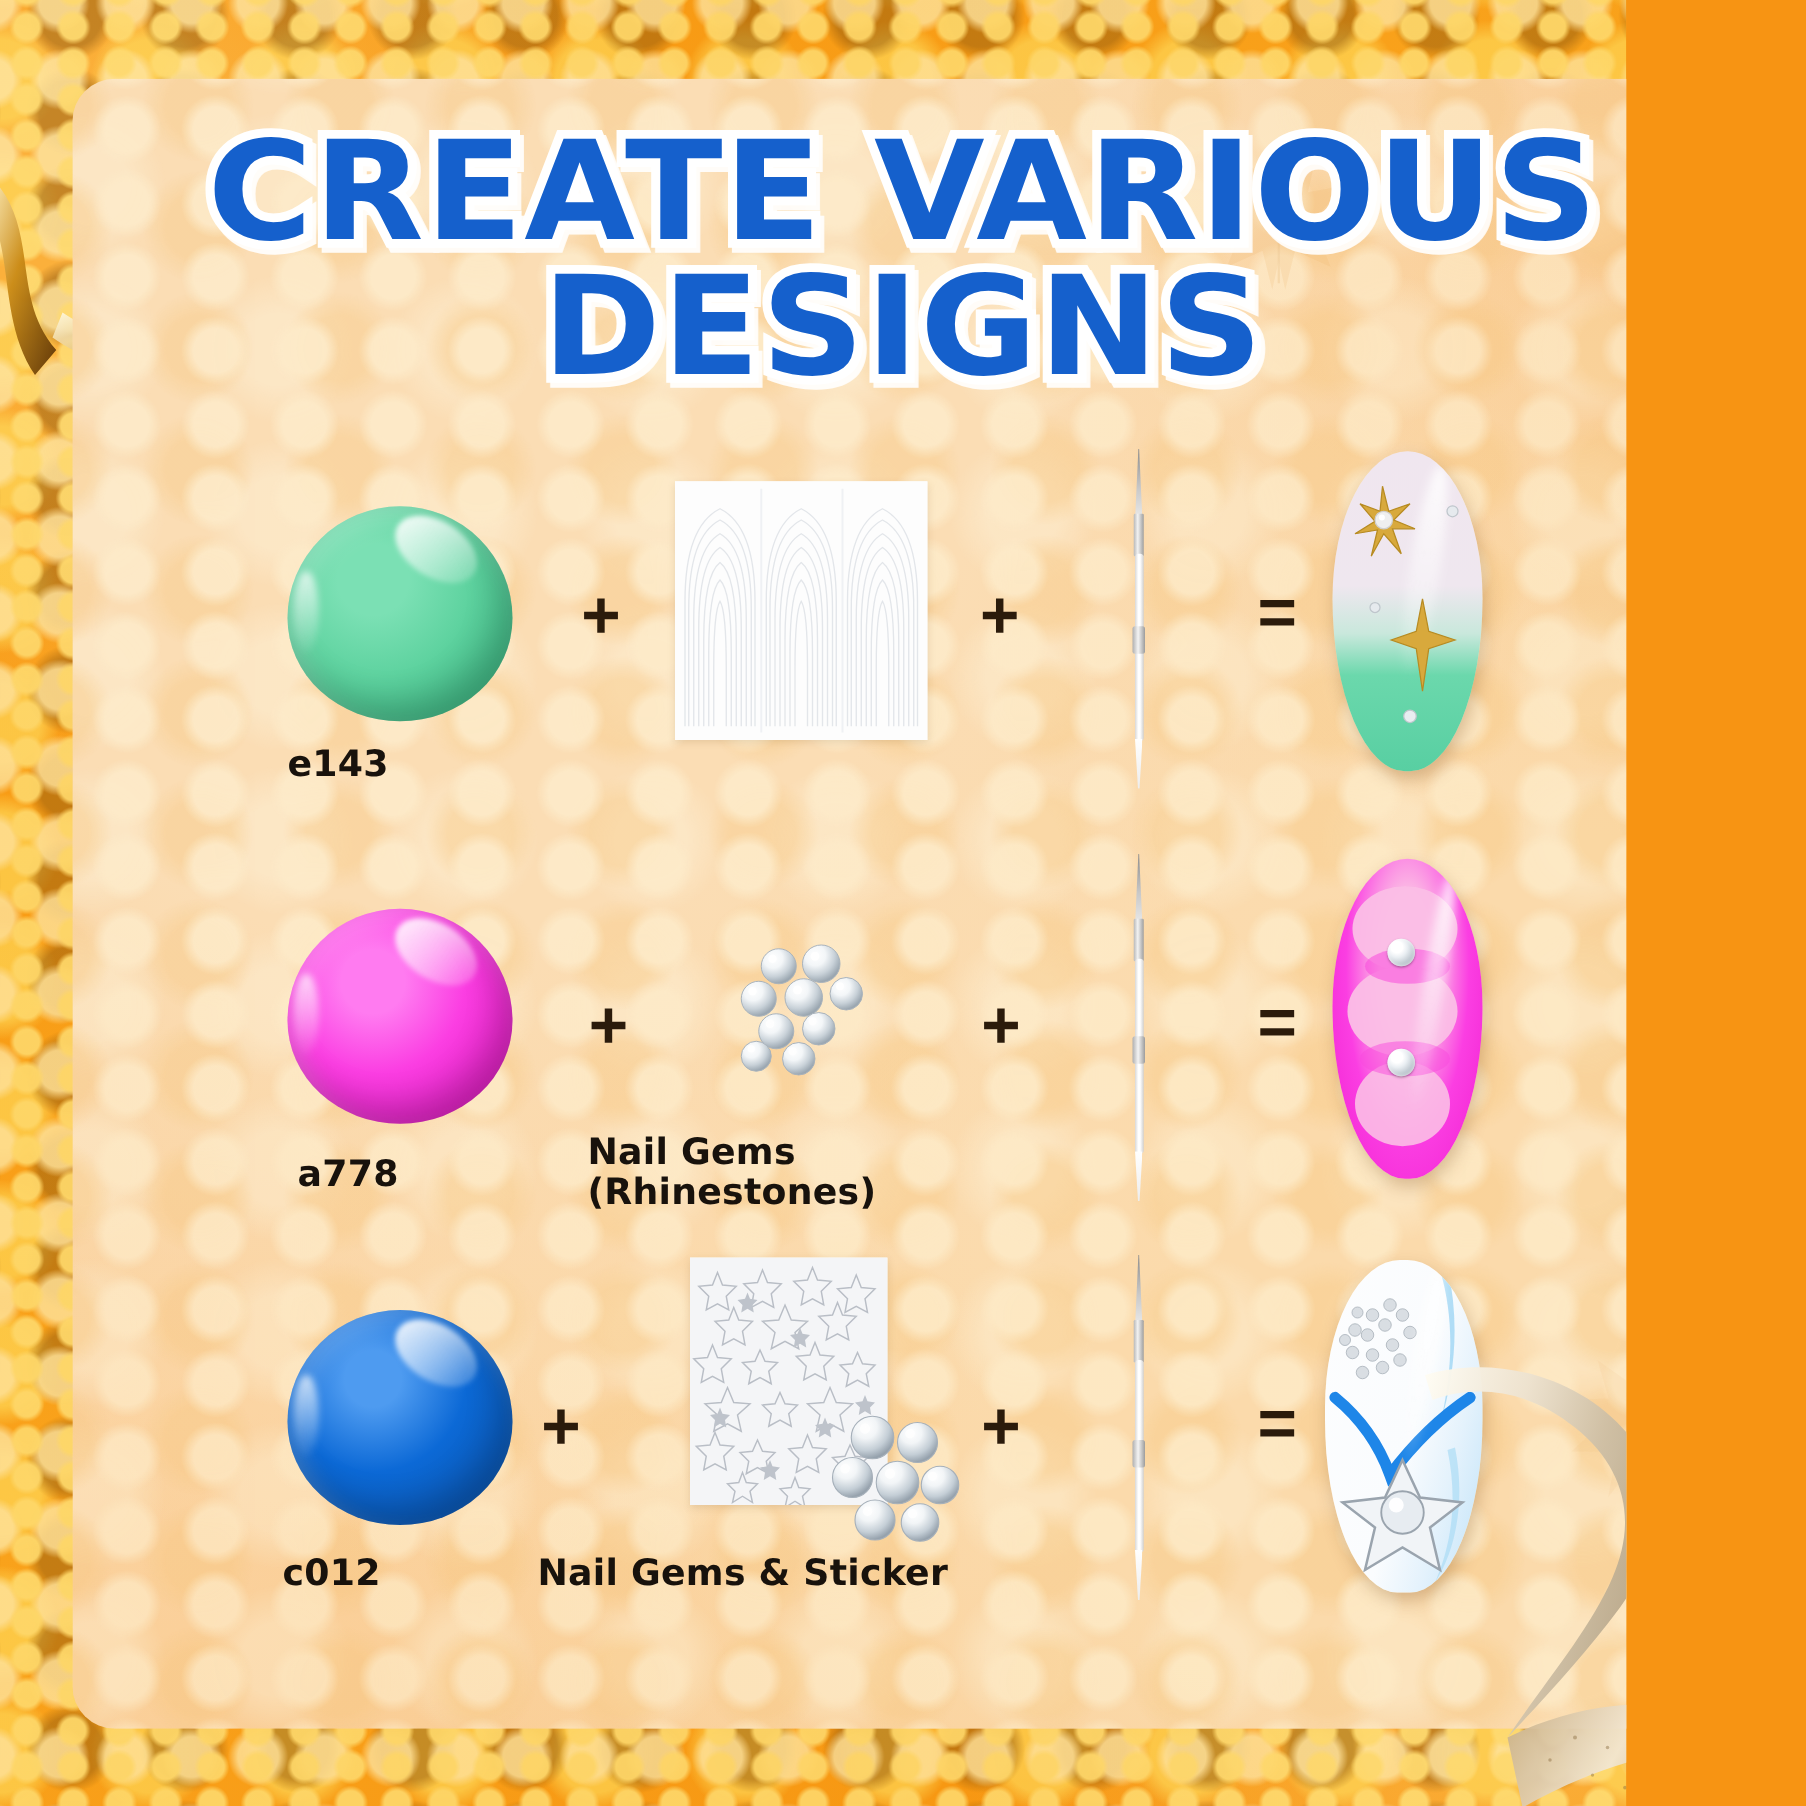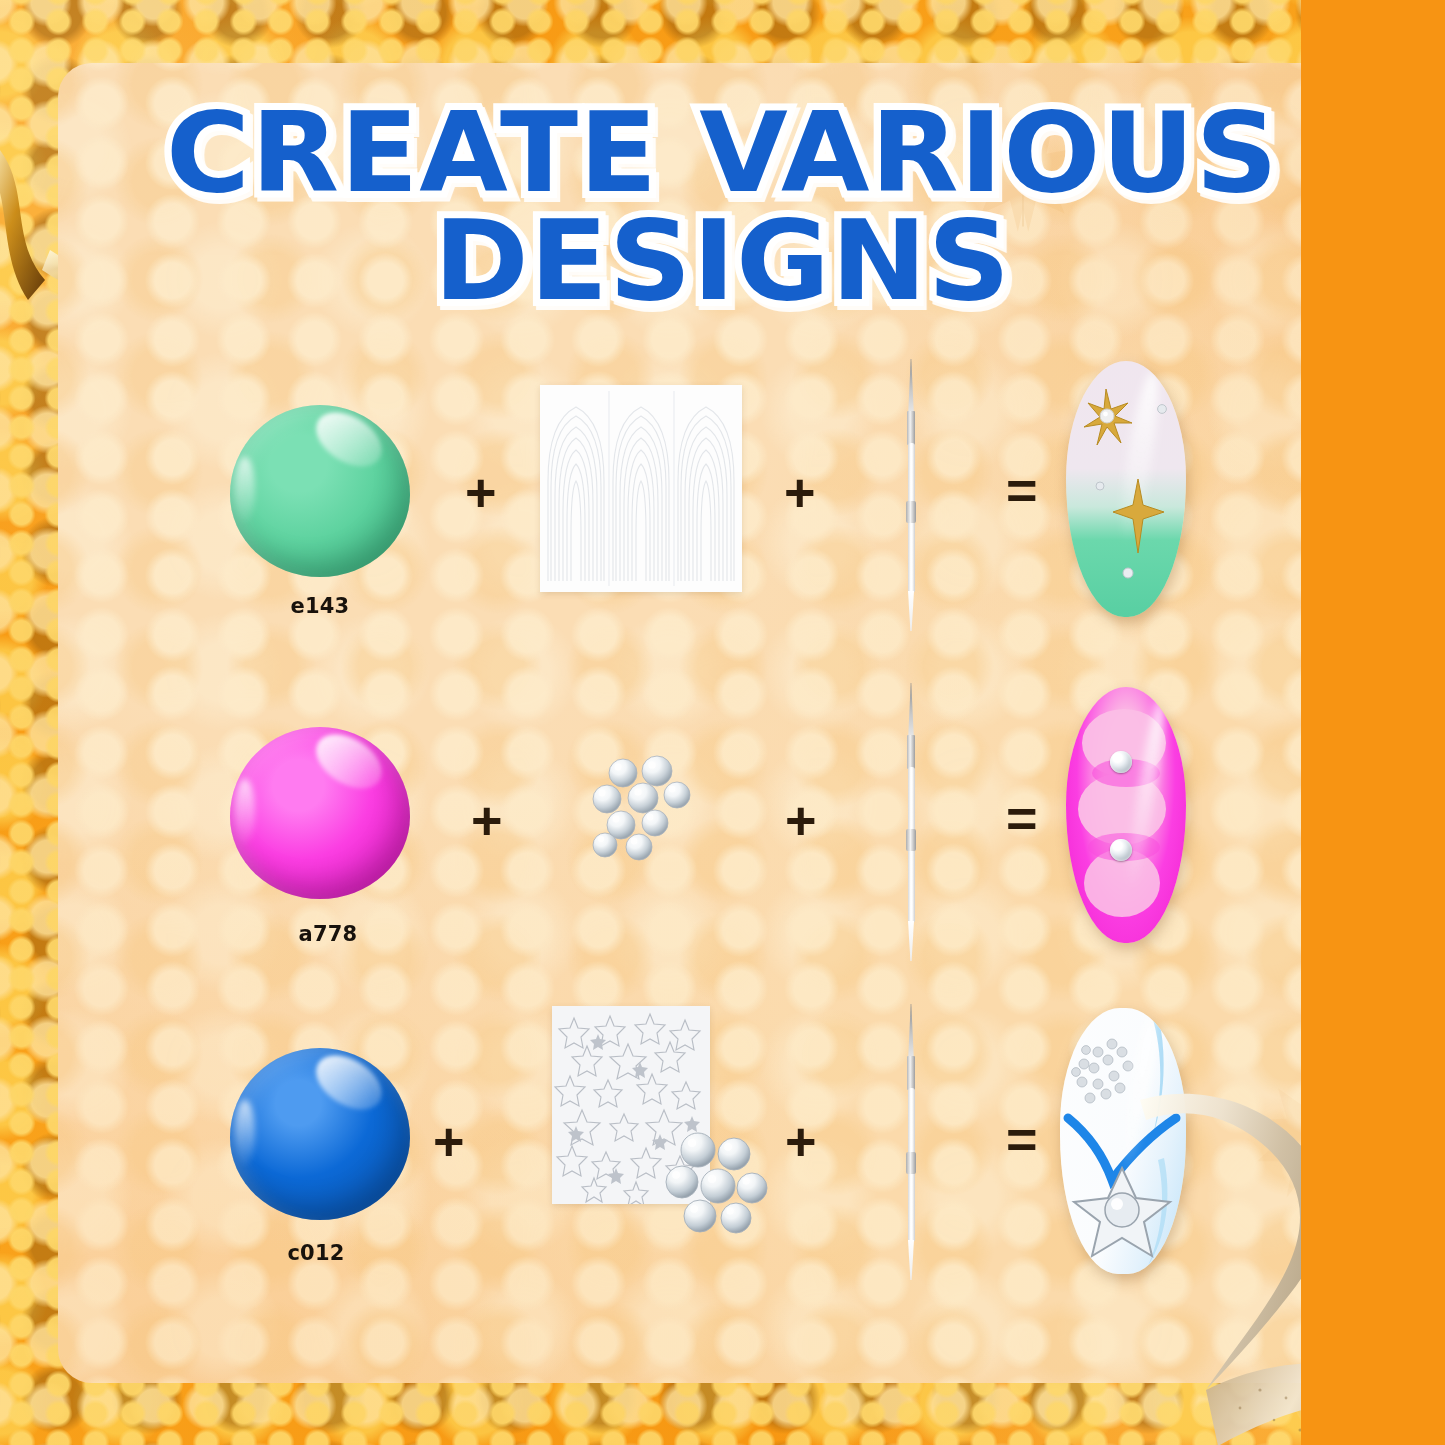--- a/index.html
+++ b/index.html
@@ -67,23 +67,23 @@
   
   .row{position:absolute;left:58px;width:1330px;height:300px;}
   #row1{top:345px;}
   #row2{top:675px;}
   #row3{top:990px;}
   .sym{
     position:absolute;font-size:54px;font-weight:700;color:#2B1B0B;
     font-family:"Liberation Sans",sans-serif;line-height:1;
   }
   .caption{
-    position:absolute;text-align:center;color:#18120C;
+    position:absolute;text-align:left;color:#18120C;
     font-family:"DejaVu Sans","Liberation Sans",sans-serif;
-    font-weight:700;font-size:21px;line-height:1.12;letter-spacing:.2px;
+    font-weight:700;font-size:29px;line-height:1.12;letter-spacing:.2px;
   }
   
   .drop{position:absolute;width:180px;height:172px;border-radius:50% 50% 50% 50%/52% 52% 48% 48%;}
   .drop .shine{
     position:absolute;left:46%;top:7%;width:40%;height:26%;
     border-radius:50%;transform:rotate(32deg);
     background:linear-gradient(120deg,rgba(255,255,255,.96),rgba(255,255,255,.12));
     filter:blur(2px);
   }
   .drop .shine2{
@@ -286,20 +286,24 @@
           <circle cx="75" cy="14" r="3.6"></circle>
           <circle cx="25" cy="42" r="3.4"></circle>
         <circle cx="61" cy="41" r="3.6"></circle>
           <circle cx="95" cy="38" r="3.2"></circle>
           <circle cx="39" cy="68" r="3.4"></circle>
         <circle cx="73" cy="66" r="3.2"></circle>
           <circle cx="24" cy="88" r="3"></circle>
           <circle cx="57" cy="90" r="3.2"></circle>
       </g>
     </svg>
+    <div class="caption" style="left:412px;top:230px;width:346px;">
+      <div>Nail Gems</div>
+      <div>(Rhinestones)</div>
+    </div>
 
     <div class="sym" style="left:727px;top:118px;">+</div>
 
     <div class="brush" style="left:845px;top:8px;height:296px;">
       <div class="tip"></div>
       <div class="ferrule"></div>
       <div class="handle" style="top:84px;height:156px;"></div>
       <div class="band" style="top:146px;"></div>
       <div class="tail" style="top:238px;"></div>
     </div>
@@ -389,20 +393,21 @@
       <g fill="#FFFFFF" opacity=".8">
         <circle cx="34" cy="15" r="4"></circle>
           <circle cx="70" cy="19" r="3.8"></circle>
           <circle cx="18" cy="47" r="3.8"></circle>
         <circle cx="54" cy="51" r="4"></circle>
           <circle cx="88" cy="53" r="3.6"></circle>
           <circle cx="36" cy="81" r="3.8"></circle>
         <circle cx="72" cy="83" r="3.6"></circle>
       </g>
     </svg>
+    <div class="caption" style="left:372px;top:252px;width:400px;">Nail Gems &amp; Sticker</div>
 
     <div class="sym" style="left:727px;top:124px;">+</div>
 
     <div class="brush" style="left:845px;top:14px;height:292px;">
       <div class="tip"></div>
       <div class="ferrule"></div>
       <div class="handle" style="top:84px;height:154px;"></div>
       <div class="band" style="top:148px;"></div>
       <div class="tail" style="top:236px;"></div>
     </div>

